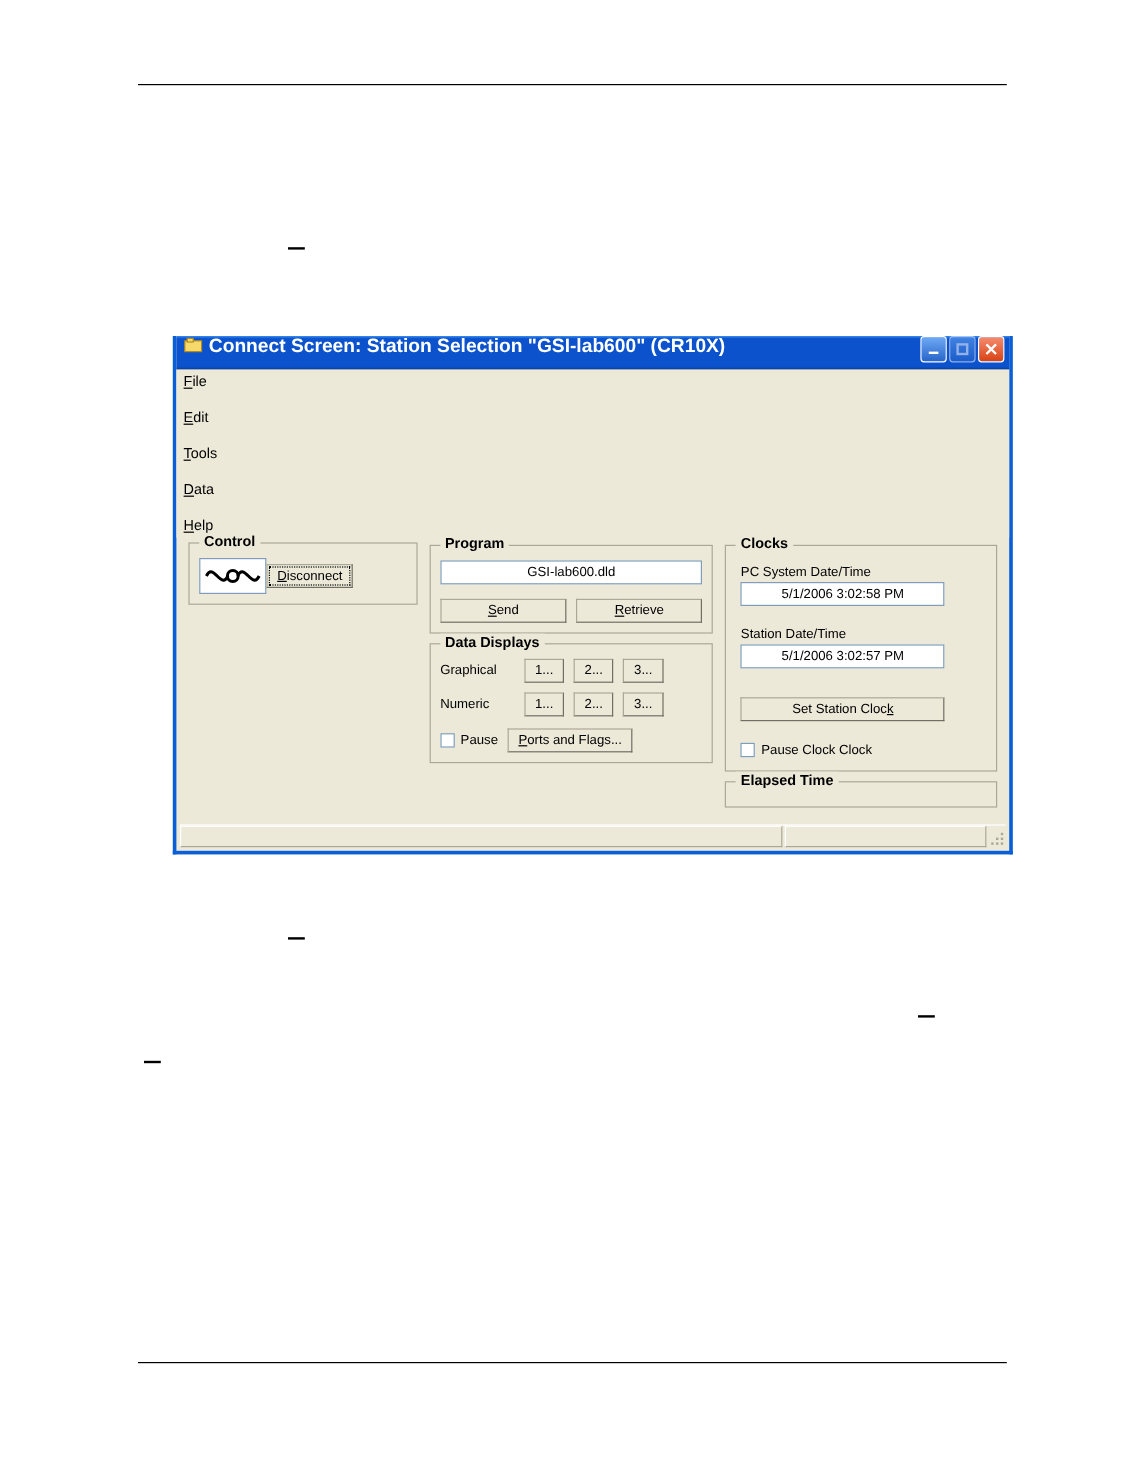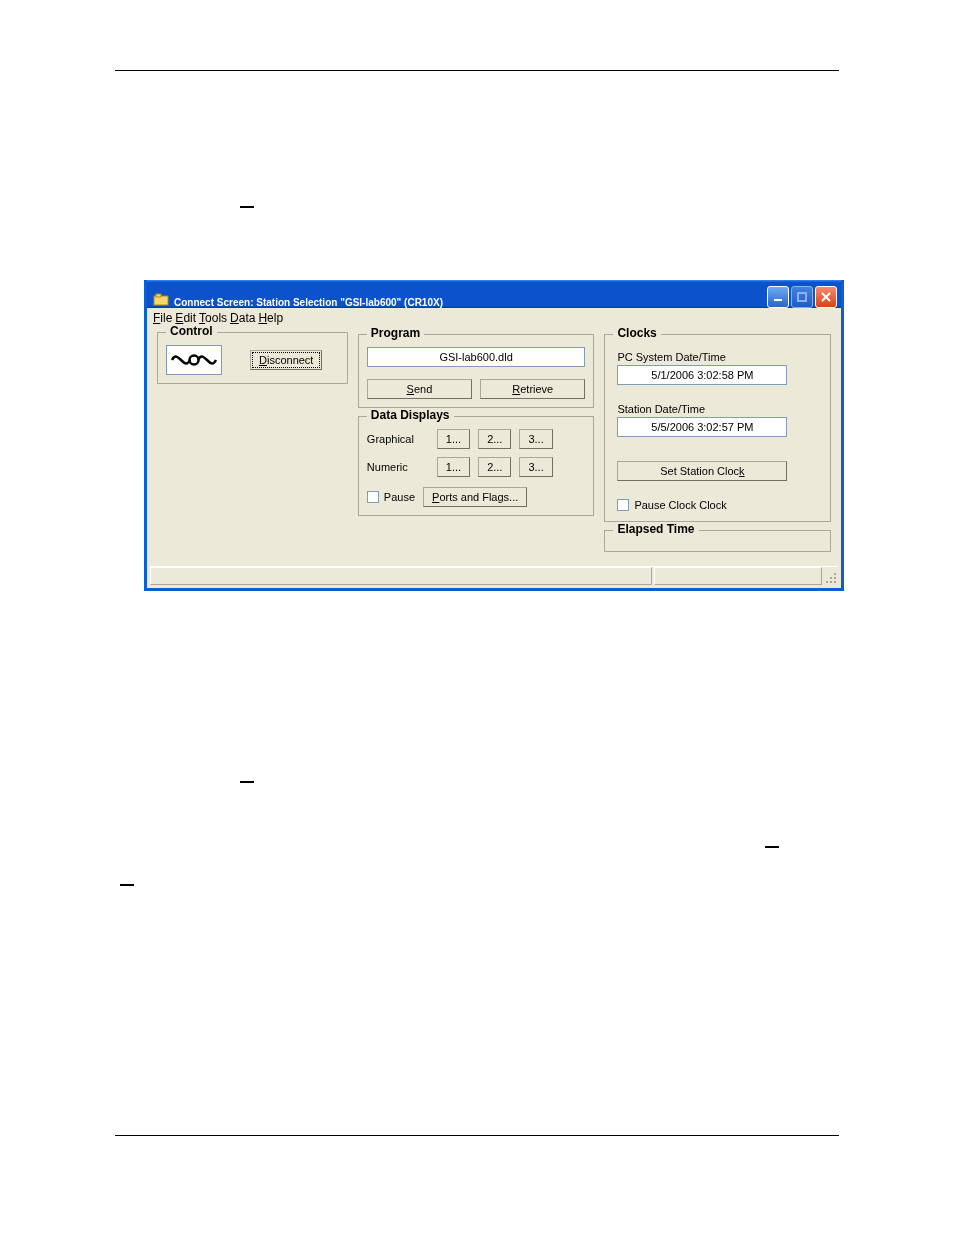--- a/index.html
+++ b/index.html
@@ -27,25 +27,25 @@
     width: 700px;
     background: #ece9d8;
     border: 3px solid #0a5fd9;
     border-top: none;
     box-sizing: border-box;
   }
   .titlebar {
     height: 28px;
     background: linear-gradient(to bottom, #3b8df2 0%, #0b52cc 8%, #0b52cc 92%, #083a93 100%);
     display: flex;
-    align-items: flex-end;
+    align-items: flex-start;
     padding: 0 4px 0 6px;
     color: #fff;
     font-weight: bold;
-    font-size: 10px;
+    font-size: 16px;
   }
   .titlebar .app-icon {
     width: 16px; height: 16px; margin-right: 5px;
     display: inline-flex; align-items: center; justify-content: center;
     font-size: 12px;
   }
   .title-text { flex: 1; white-space: nowrap; overflow: hidden; }
   .title-controls { display: flex; gap: 2px; }
   .title-btn {
     width: 22px; height: 22px;
@@ -59,22 +59,23 @@
   .title-btn.disabled { opacity: 0.55; }
   .title-btn.close {
     background: linear-gradient(to bottom, #f58b6f, #d84314);
   }
   .title-btn svg { width: 12px; height: 12px; display:block; }
 
   .menubar {
     background: #ece9d8;
     padding: 3px 6px;
     display: flex;
-    gap: 3px;
+    gap: 16px;
     font-size: 12px;
+    flex-direction: column;
   }
   .menu-item u { text-decoration: underline; }
 
   .client {
     padding: 6px 10px 28px 10px;
     display: flex;
     gap: 10px;
     align-items: flex-start;
   }
 
@@ -218,21 +219,21 @@
     <span class="menu-item"><u>D</u><span>ata</span></span>
     <span class="menu-item"><u>H</u><span>elp</span></span>
   </div>
 
   <div class="client">
 
     <div class="col-left">
 
       <div class="groupbox" style="margin-top:-2px;">
         <div class="legend">Control</div>
-        <div class="row" style="gap:28px;">
+        <div class="row" style="gap:0;">
           <div class="glyph-box">
             <svg viewBox="0 0 48 20">
               <path d="M2 10 C 8 -2, 14 22, 20 10" stroke="#000" stroke-width="2.5" fill="none"></path>
               <circle cx="24" cy="10" r="4.5" fill="none" stroke="#000" stroke-width="2.5"></circle>
               <path d="M28 10 C 34 -2, 40 22, 46 10" stroke="#000" stroke-width="2.5" fill="none"></path>
             </svg>
           </div>
           <div class="btn default"><u>D</u>isconnect</div>
         </div>
       </div>
@@ -274,21 +275,21 @@
       </div>
     </div>
 
     <div class="col-right">
       <div class="groupbox">
         <div class="legend">Clocks</div>
         <div class="label-sm">PC System Date/Time</div>
         <div class="textfield ro" style="width:170px;margin-left:4px;">5/1/2006 3:02:58 PM</div>
         <div style="height:14px"></div>
         <div class="label-sm">Station Date/Time</div>
-        <div class="textfield ro" style="width:170px;margin-left:4px;">5/5/2006 3:02:57 PM</div>
+        <div class="textfield ro" style="width:170px;margin-left:4px;">5/1/2006 3:02:57 PM</div>
         <div style="height:24px"></div>
         <div class="btn" style="width:170px;margin-left:4px;">Set Station Cloc<u>k</u></div>
         <div style="height:18px"></div>
         <label class="chk" style="margin-left:4px;">
           <span class="box"></span>
           <span>Pause Clock Clock</span>
         </label>
       </div>
 
       <div class="groupbox">

